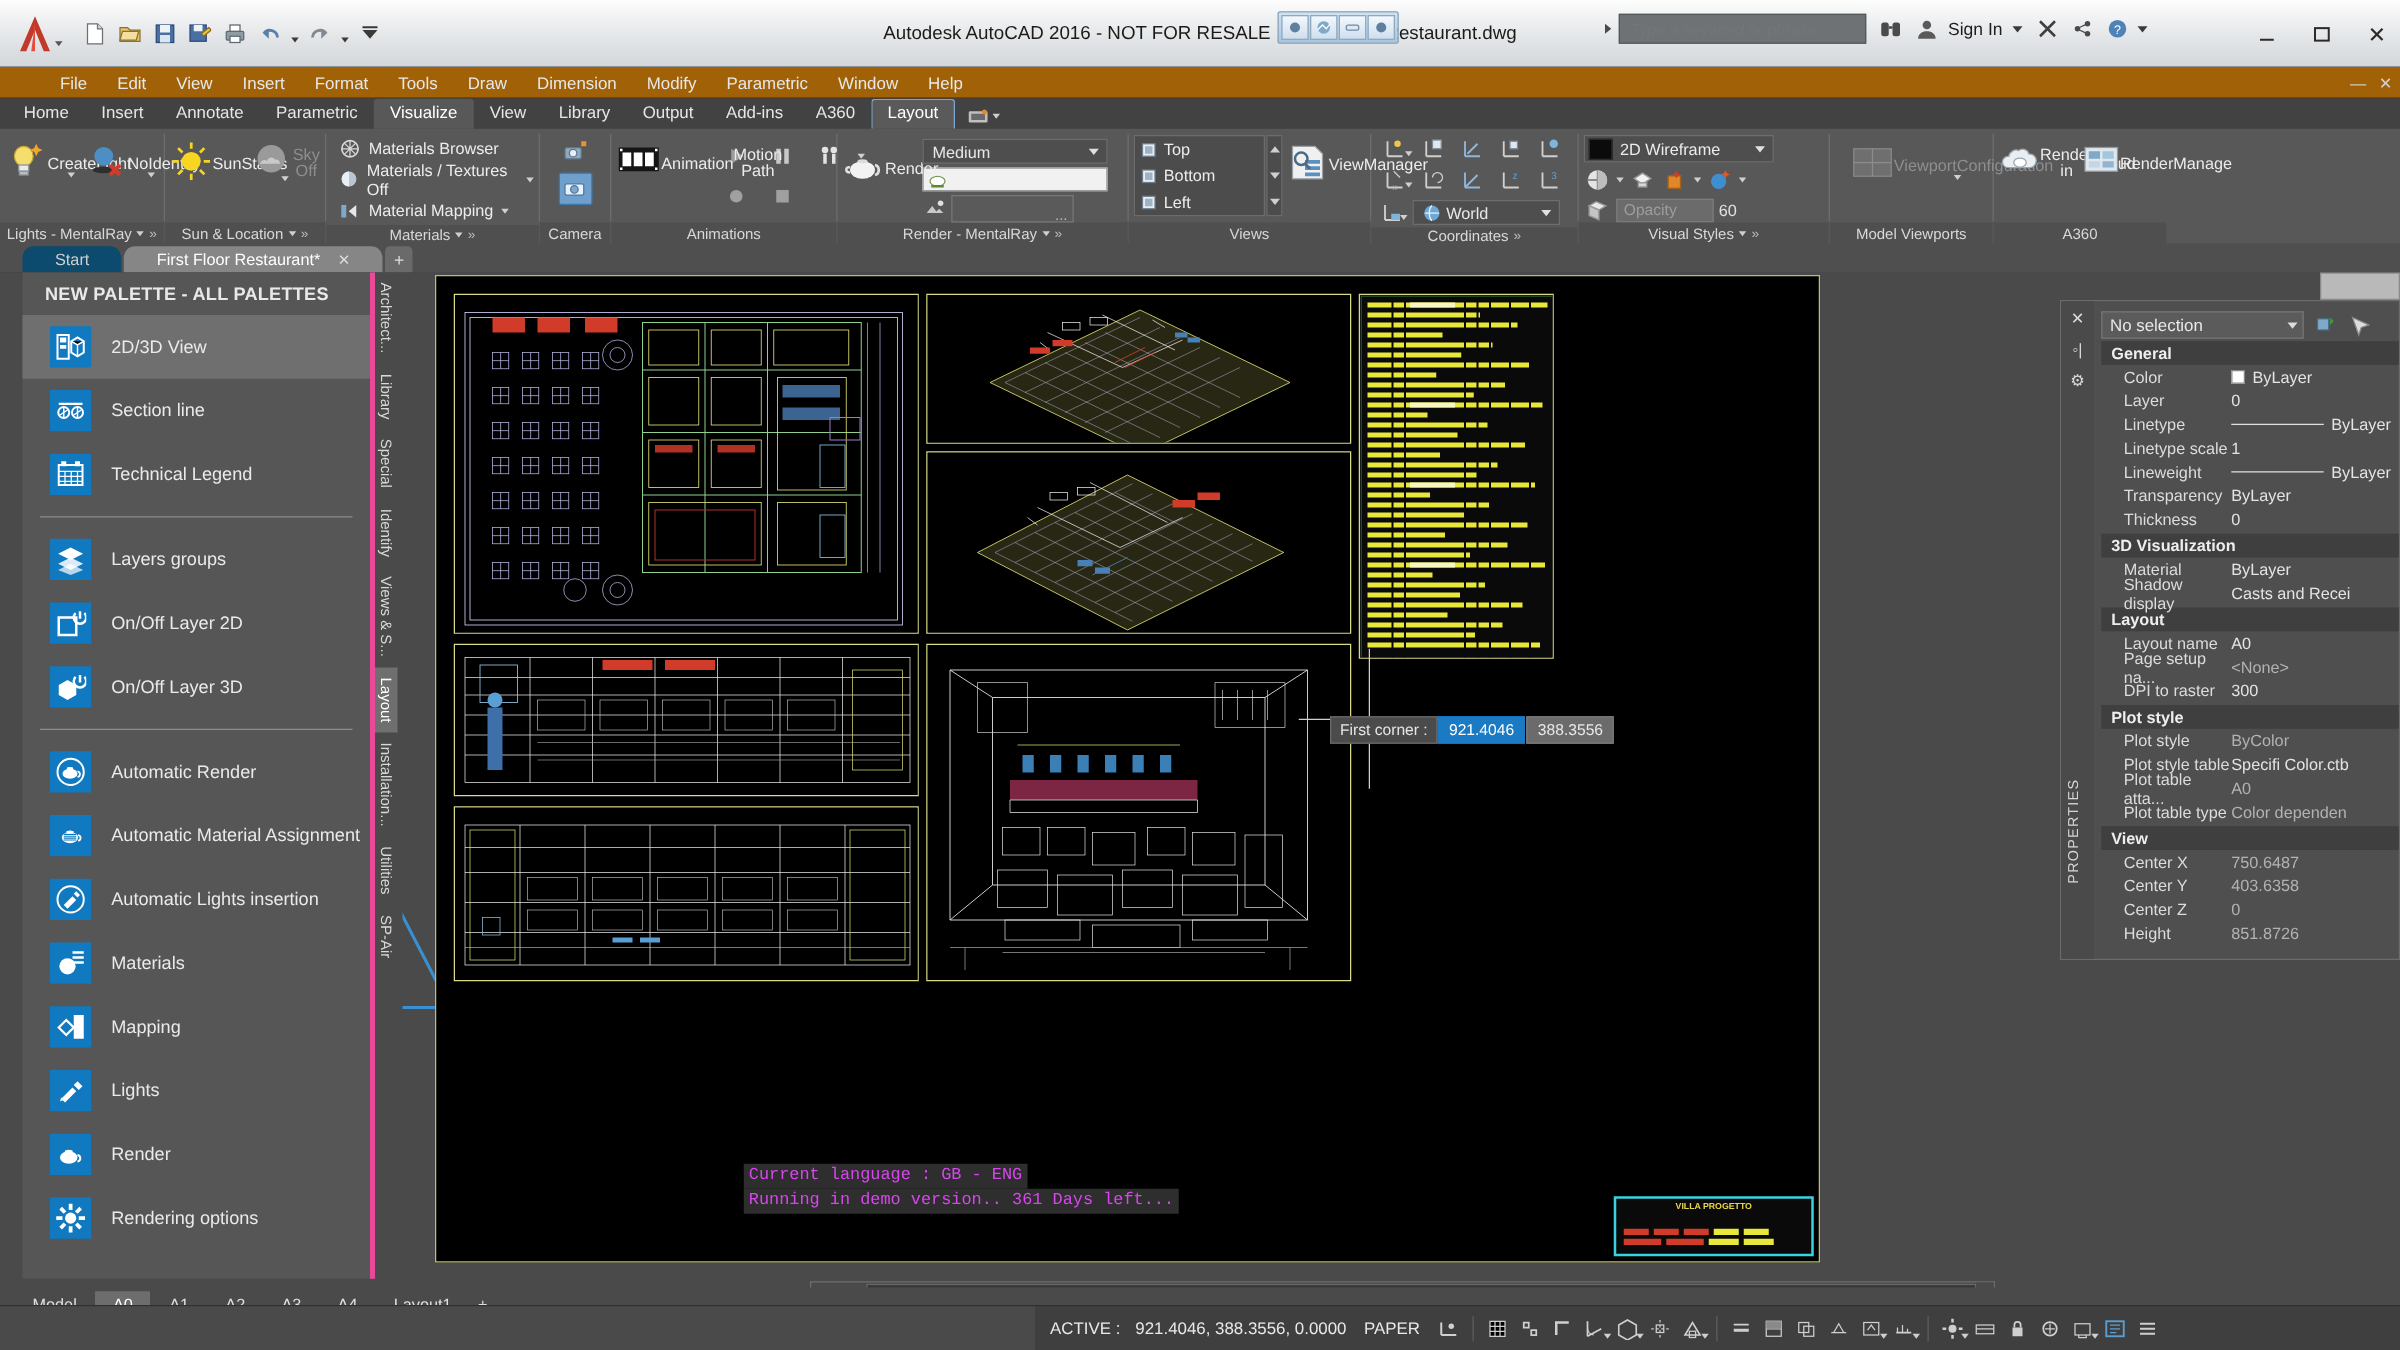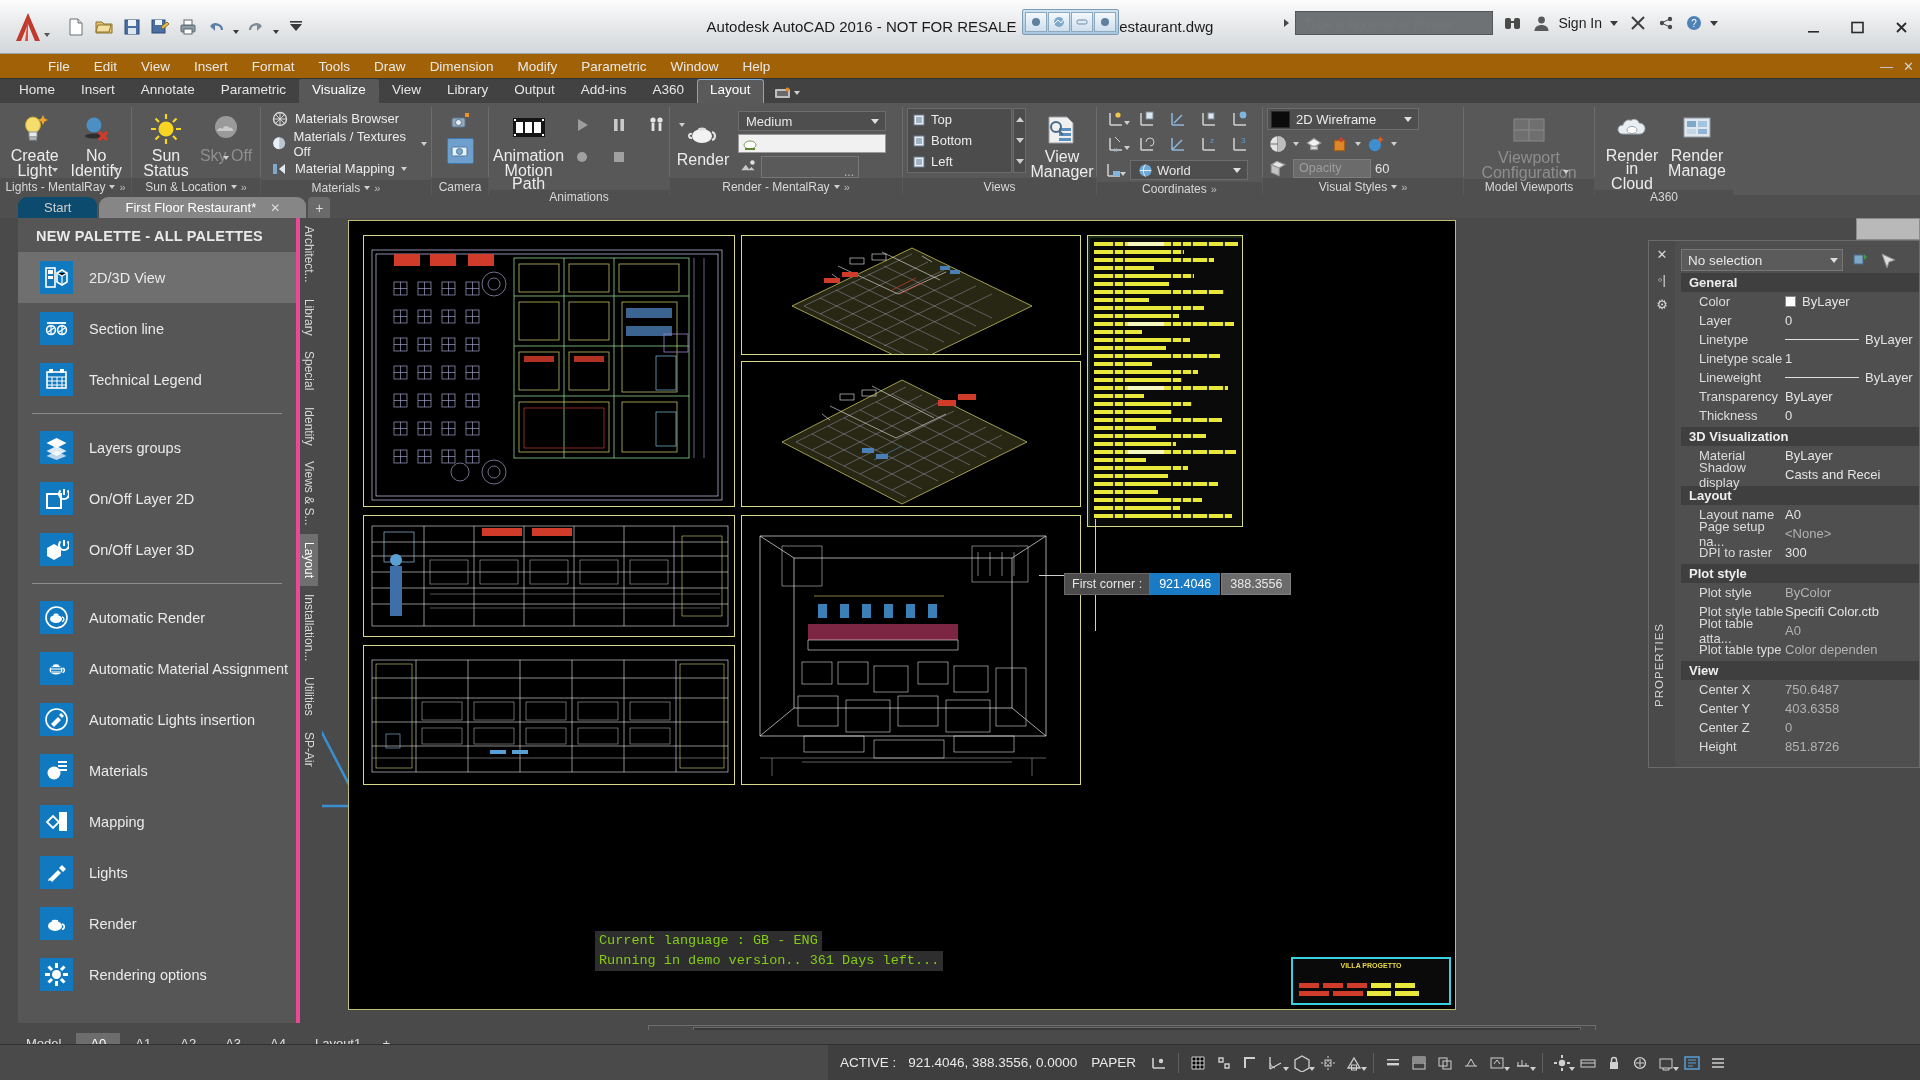--- a/index.html
+++ b/index.html
@@ -99,22 +99,22 @@
   .rpanel-title {
     height: 17px; font-size: 12px; color: #d8d8d8; text-align: center;
     display:flex;align-items:center;justify-content:center; gap:4px;
     background:#4f4f4f;
   }
   .rpanel-title i.dd { width:0;height:0;border-left:3px solid transparent;border-right:3px solid transparent;border-top:4px solid #cfcfcf; }
   .rpanel-title .arrow { font-size:11px; color:#bdbdbd; }
   .rsep { width: 1px; background: #6d6d6d; margin: 4px 0 18px 0; }
 
   .bigbtn {
-    width: 64px; display: flex; flex-direction: column; align-items: center;
-    padding-top: 4px; color: #ececec; font-size: 16px; text-align:center; line-height: 13px;
+    width: 64px; display: flex; align-items: center;
+    padding-top: 4px; color: #ececec; font-size: 13px; text-align:center; line-height: 13px;
     position: relative;
   }
   .bigbtn.dis { color: #8e8e8e; }
   .bigbtn .ic { height: 36px; display:flex;align-items:center;justify-content:center; }
   .bigbtn .lbl { margin-top: 2px; }
   .bigbtn .cdd { width:0;height:0;border-left:3px solid transparent;border-right:3px solid transparent;border-top:4px solid #d0d0d0;
      position:absolute; right: 8px; bottom: 5px;}
   .bigbtn.c-center .cdd { right:auto; left:50%; margin-left:-3px; bottom: 2px; }
 
   .rrow { display:flex; align-items:center; gap:6px; height:23px; color:#ececec; font-size:13px; }
@@ -202,21 +202,21 @@
   .cursor-cross:after{content:'';position:absolute;left:56px;top:0;width:1px;height:112px;background:#cfcfcf;}
 
   .dyninput {
     position:absolute; left:715px; top:352px; display:flex; align-items:center; height:22px;
     font-family: "Liberation Sans", sans-serif; font-size:12.5px;
   }
   .di-lbl { background:#4b4b4b; color:#e6e6e6; padding:3px 7px; border:1px solid #6b6b6b;}
   .di-v1 { background:#1a7ac4; color:#fff; padding:3px 8px; border:1px solid #1a7ac4;}
   .di-v2 { background:#6b6b6b; color:#e8e8e8; padding:3px 8px; border:1px solid #7d7d7d; margin-left:1px;}
 
-  .cmdecho { position:absolute; left:246px; bottom:38px; font-family:"Liberation Mono", monospace; font-size:13.5px; color:#84cc16; line-height:20px;}
+  .cmdecho { position:absolute; left:246px; bottom:38px; font-family:"Liberation Mono", monospace; font-size:13.5px; color:#d946ef; line-height:20px;}
   .cmdecho div { background:#2e2e2e; display:inline-block; padding:0 4px; }
 
   .titleblock { position:absolute; right:4px; bottom:4px; width:160px; height:48px; background:#0a0a0a; border:2px solid #3ad1e0;}
   .tb-t { color:#e8d84a; font-size:7px; text-align:center; padding-top:3px; font-weight:bold;}
 
   
   .props {
     position: absolute; right: 0; top: 22px; width: 272px; height: 528px;
     background: #4f4f4f; border: 1px solid #6b6b6b;
   }

